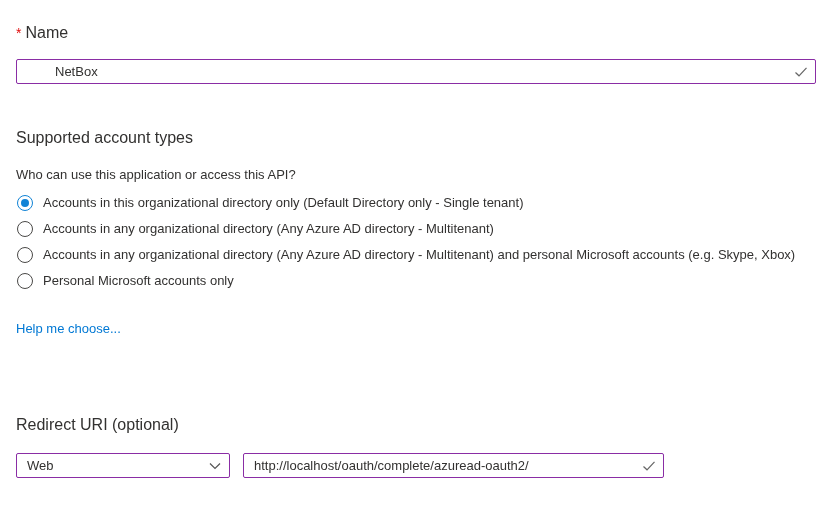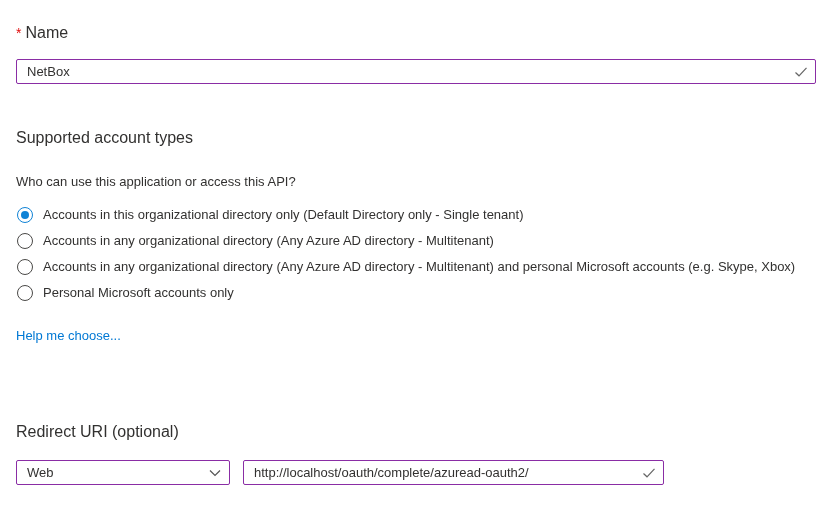--- a/index.html
+++ b/index.html
@@ -24,37 +24,37 @@
   .desc {
     font-size: 13px;
     line-height: 19px;
     color: #323130;
     max-width: 800px;
   }
 
   .mt-desc1 { margin-top: 13px; }
   .mt-input1 { margin-top: 16px; }
   .mt-h2 { margin-top: 44px; }
-  .mt-question { margin-top: 24px; }
+  .mt-question { margin-top: 17px; }
   .mt-radios { margin-top: 11px; }
   .mt-link { margin-top: 22px; }
   .mt-h3 { margin-top: 78px; }
   .mt-desc2 { margin-top: 16px; }
   .mt-row { margin-top: 18px; }
 
   .text-field {
     position: relative;
     height: 25px;
     border: 1px solid #8A2DA5;
     border-radius: 2px;
     background: #fff;
     display: flex;
     align-items: center;
   }
-  .text-field.full { width: 800px; }
+  .text-field.full { width: 800px; padding-left: 28px; }
   .text-field input {
     flex: 1;
     height: 100%;
     border: none;
     outline: none;
     font-family: "Liberation Sans", "DejaVu Sans", sans-serif;
     font-size: 13px;
     color: #323130;
     padding: 0 8px 0 10px;
     background: transparent;
@@ -62,21 +62,20 @@
   .field-icon {
     flex: 0 0 auto;
     width: 16px; height: 16px;
     margin-right: 6px;
     display: flex; align-items: center; justify-content: center;
   }
 
   .radio-group { font-size: 13px; }
   .radio-row {
     display: flex;
-    align-items: center;
     height: 26px;
     cursor: pointer;
   }
   .radio-circle {
     width: 16px; height: 16px;
     border-radius: 50%;
     border: 1px solid #4a4947;
     margin-left: 1px;
     margin-right: 10px;
     flex: 0 0 auto;

